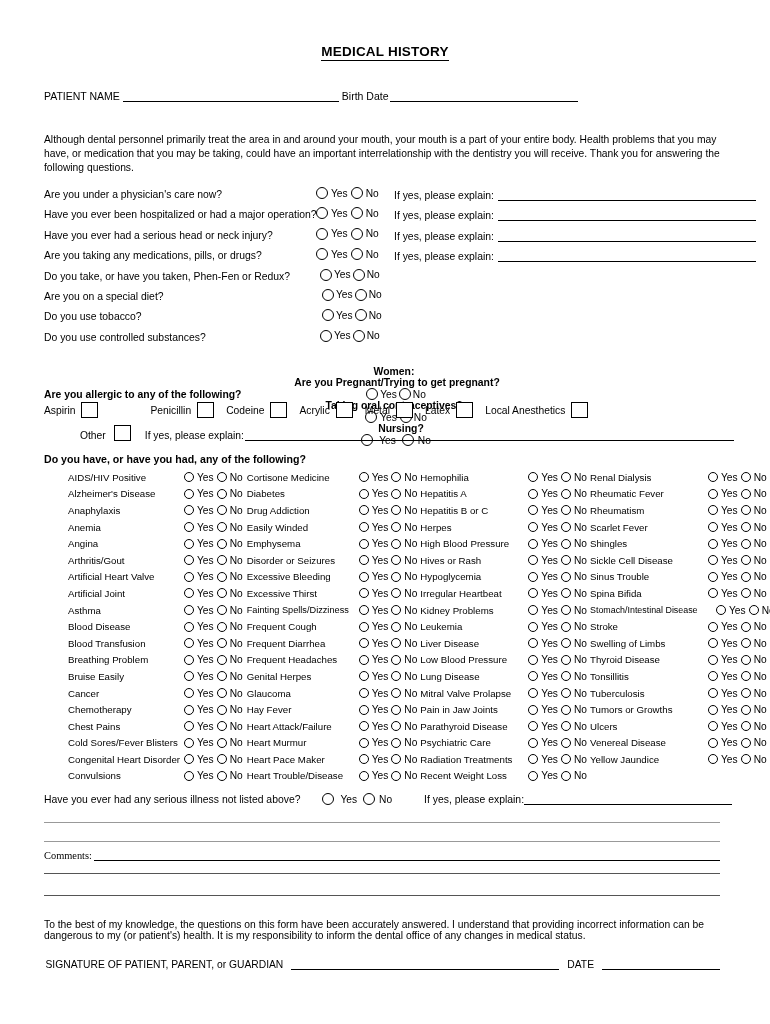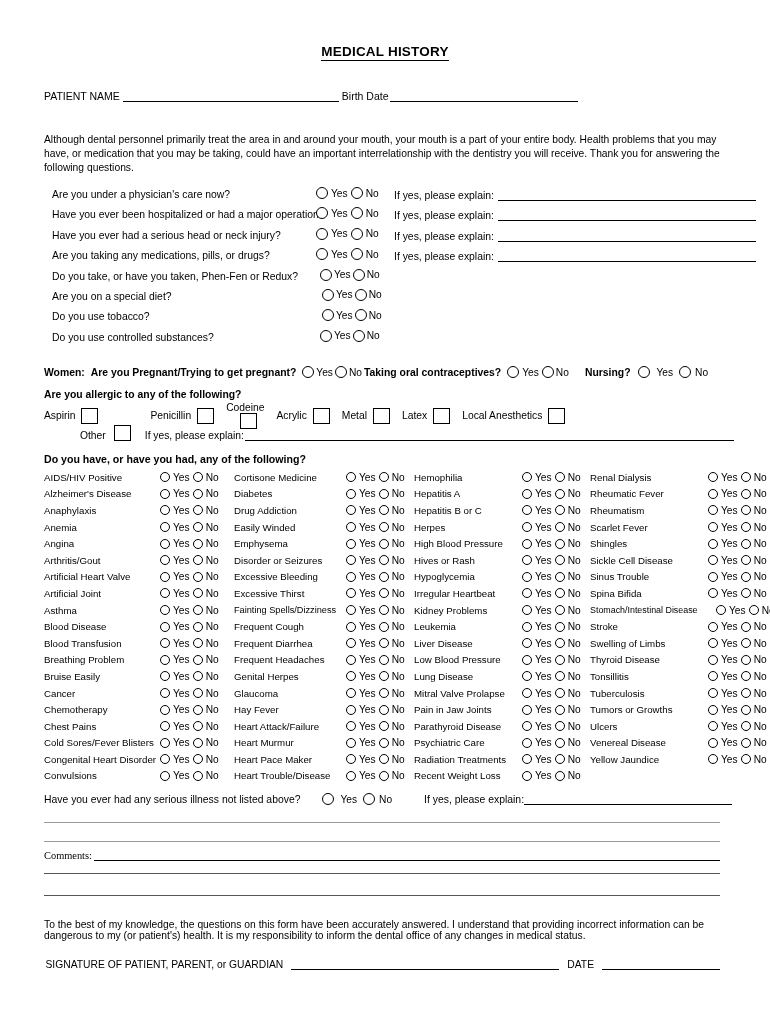--- a/index.html
+++ b/index.html
@@ -72,21 +72,21 @@
     left: 44px;
     width: 680px;
   }
   .qrow {
     position: relative;
     height: 20.4px;
     font-size: 10.4px;
   }
   .qrow .qtext {
     position: absolute;
-    left: 8px;
+    left: 0;
     top: 3px;
     white-space: nowrap;
   }
   .qrow .qopts {
     position: absolute;
     top: 1px;
     display: flex;
     align-items: center;
   }
   .qrow .qexp {
@@ -129,20 +129,21 @@
   
   .women-row {
     position: absolute;
     top: 366px;
     left: 44px;
     width: 700px;
     font-size: 10.4px;
     display: flex;
     align-items: center;
     white-space: nowrap;
+    flex-direction: column;
   }
   .women-row b { font-weight: bold; }
 
   
   .allergy-head {
     position: absolute;
     top: 389px;
     left: 44px;
     font-size: 10.4px;
     font-weight: bold;
@@ -179,21 +180,21 @@
     font-weight: bold;
   }
   .cond-grid {
     position: absolute;
     top: 469px;
     left: 44px;
     width: 700px;
     display: flex;
   }
   .cond-col { position: relative; }
-  .cond-col.c1 { width: 190px; }
+  .cond-col.c1 { width: 190px; margin-left: 24px; }
   .cond-col.c2 { width: 180px; }
   .cond-col.c3 { width: 176px; }
   .cond-col.c4 { width: 154px; }
   .cond-item {
     display: flex;
     align-items: center;
     height: 16.6px;
     font-size: 9.7px;
     white-space: nowrap;
   }
@@ -434,21 +435,21 @@
 
   <div class="allergy-row">
     <span class="ai" style="margin-right:52px;">
       <span>Aspirin</span>
       <span class="cbox"></span>
     </span>
     <span class="ai" style="margin-right:12px;">
       <span>Penicillin</span>
       <span class="cbox"></span>
     </span>
-    <span class="ai" style="margin-right:12px;flex-direction:column;">
+    <span class="ai" style="margin-right:12px;">
       <span>Codeine</span>
       <span class="cbox"></span>
     </span>
     <span class="ai" style="margin-right:12px;">
       <span>Acrylic</span>
       <span class="cbox"></span>
     </span>
     <span class="ai" style="margin-right:12px;">
       <span>Metal</span>
       <span class="cbox"></span>

